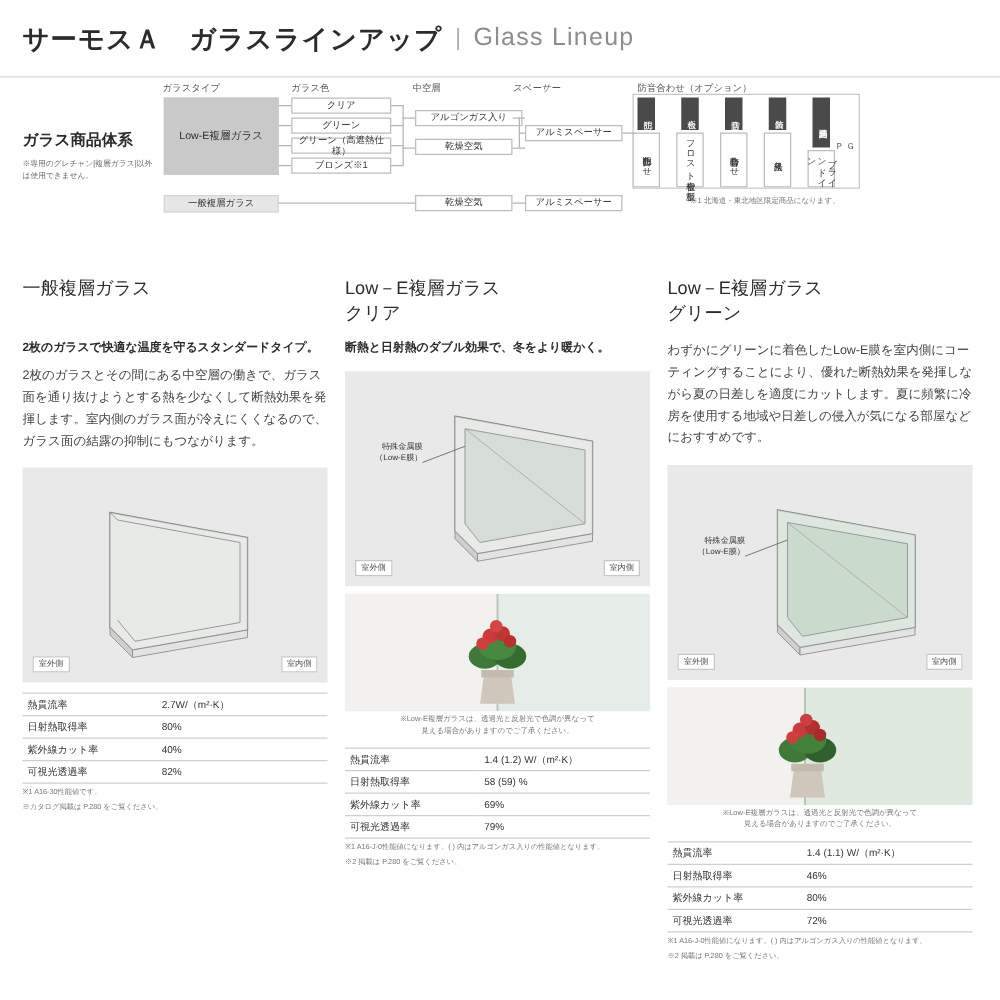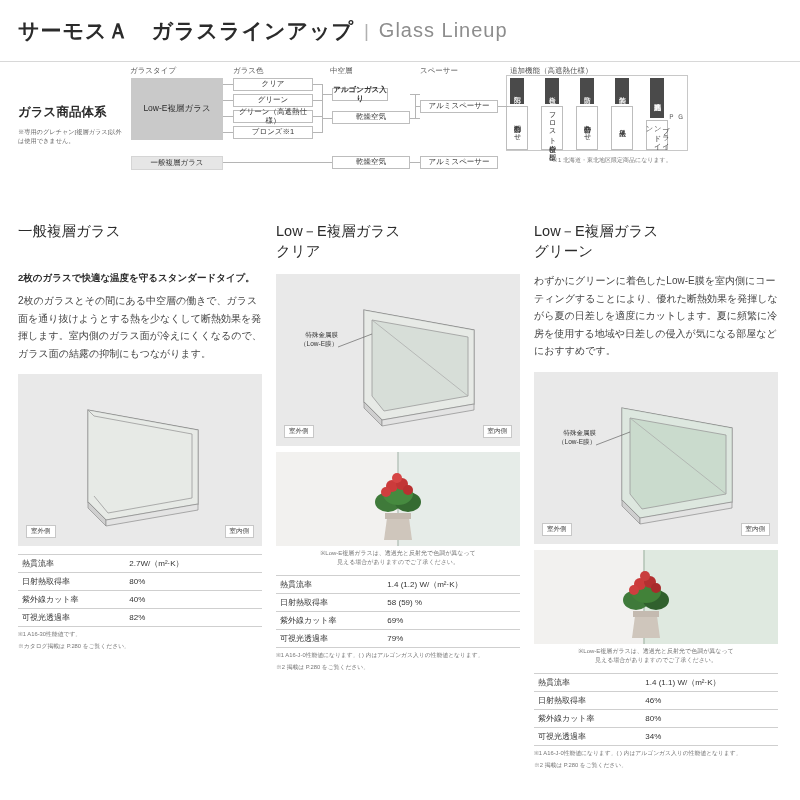--- a/index.html
+++ b/index.html
@@ -241,32 +241,32 @@
 <div class="diagram-wrap">
 
   <div class="diag-left">
     <div class="title">ガラス商品体系</div>
     <div class="note">※専用のグレチャン[複層ガラス]以外は使用できません。</div>
   </div>
 
   <div class="col-head" style="left:130px; top:4px; width:92px;">ガラスタイプ</div>
   <div class="col-head" style="left:233px; top:4px; width:80px;">ガラス色</div>
   <div class="col-head" style="left:330px; top:4px; width:80px;">中空層</div>
-  <div class="col-head" style="left:420px; top:4px; width:80px;">スペーサー</div>
-  <div class="col-head" style="left:510px; top:4px; width:180px;">追加機能（高遮熱仕様）</div>
+  <div class="col-head" style="left:410px; top:4px; width:80px;font-style:italic;">スペーサー</div>
+  <div class="col-head" style="left:510px; top:4px; width:180px;">防音合わせ（オプション）</div>
 
   <div class="box gray" style="left:131px; top:16px; width:92px; height:62px;">Low-E複層ガラス</div>
   <div class="box lightgray" style="left:131px; top:94px; width:92px; height:14px;">一般複層ガラス</div>
 
   <div class="box" style="left:233px; top:16px; width:80px; height:13px;">クリア</div>
   <div class="box" style="left:233px; top:32px; width:80px; height:13px;">グリーン</div>
   <div class="box" style="left:233px; top:48px; width:80px; height:13px;">グリーン（高遮熱仕様）</div>
   <div class="box" style="left:233px; top:64px; width:80px; height:13px;">ブロンズ※1</div>
 
-  <div class="box" style="left:332px; top:26px; width:56px; height:13px;font-weight:bold;">アルゴンガス入り</div>
+  <div class="box" style="left:332px; top:26px; width:86px; height:13px;">アルゴンガス入り</div>
   <div class="box" style="left:332px; top:49px; width:78px; height:13px;">乾燥空気</div>
   <div class="box" style="left:332px; top:94px; width:78px; height:13px;">乾燥空気</div>
 
   <div class="box" style="left:420px; top:38px; width:78px; height:13px;">アルミスペーサー</div>
   <div class="box" style="left:420px; top:94px; width:78px; height:13px;">アルミスペーサー</div>
 
   <div class="opt-frame" style="left:506px; top:13px; width:182px; height:76px;"></div>
 
   <div class="vhead" style="left:510px; top:16px; width:14px; height:26px;">防犯</div>
   <div class="vhead" style="left:545px; top:16px; width:14px; height:26px;">合板</div>
@@ -350,20 +350,21 @@
       <div class="specnote">※1 A16-30性能値です。</div>
       <div class="specnote">※カタログ掲載は P.280 をご覧ください。</div>
     </div>
   </div>
 
   <div class="col">
     <h2>
       <span>Low－E複層ガラス</span>
       <span class="l2">クリア</span>
     </h2>
+    <div class="lead">断熱と日射熱のダブル効果で、冬をより暖かく。</div>
 
     <div class="imgbox">
       <svg width="244" height="172" viewBox="0 0 244 172">
         <polygon points="88,36 198,56 198,130 106,146 88,128" fill="#f2f3f1" stroke="#7d7d7d" stroke-width="1.1"></polygon>
         <polygon points="88,36 198,56 198,130 106,146 88,128" fill="#dfe5e0" opacity="0.6"></polygon>
         <polygon points="96,46 192,63 192,122 108,137 96,122" fill="#d7ded8" stroke="#9a9a9a" stroke-width="0.8"></polygon>
         <line x1="96" y1="46" x2="192" y2="122" stroke="#a8a8a8" stroke-width="0.7"></line>
         <line x1="62" y1="73" x2="96" y2="60" stroke="#666" stroke-width="0.7"></line>
         <polygon points="88,128 106,146 106,152 88,134" fill="#cfcfcf" stroke="#8d8d8d" stroke-width="0.7"></polygon>
         <polygon points="198,130 106,146 106,152 198,136" fill="#e3e3e3" stroke="#8d8d8d" stroke-width="0.7"></polygon>
@@ -483,21 +484,21 @@
         <tr>
           <td class="k">日射熱取得率</td>
           <td class="v">46%</td>
         </tr>
         <tr>
           <td class="k">紫外線カット率</td>
           <td class="v">80%</td>
         </tr>
         <tr>
           <td class="k">可視光透過率</td>
-          <td class="v">34%</td>
+          <td class="v">72%</td>
         </tr>
       </tbody>
         </table>
       <div class="specnote">※1 A16-J-0性能値になります。( ) 内はアルゴンガス入りの性能値となります。</div>
       <div class="specnote">※2 掲載は P.280 をご覧ください。</div>
     </div>
   </div>
 
 </div>
 

